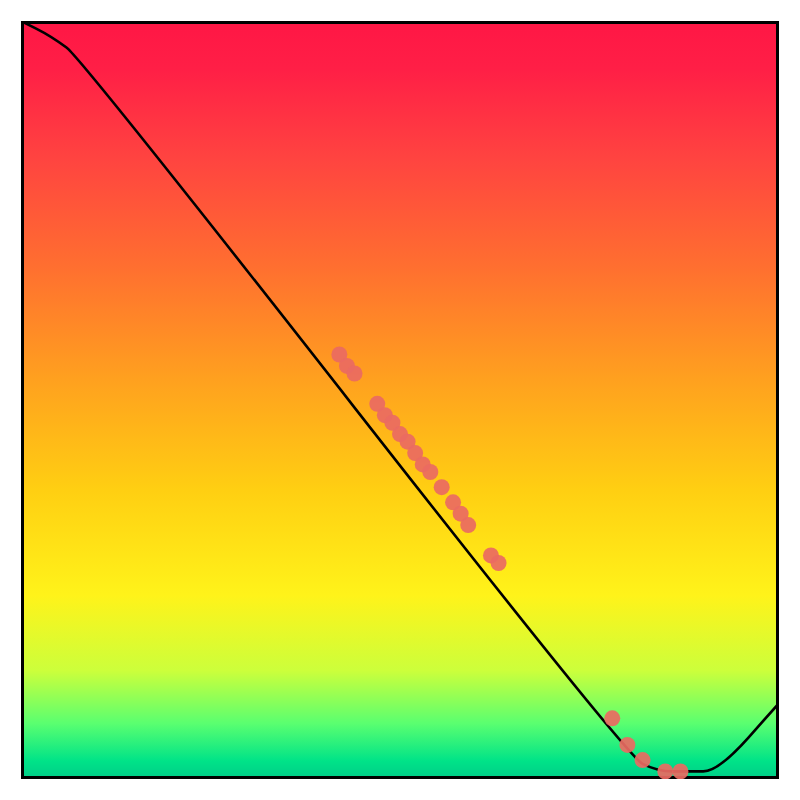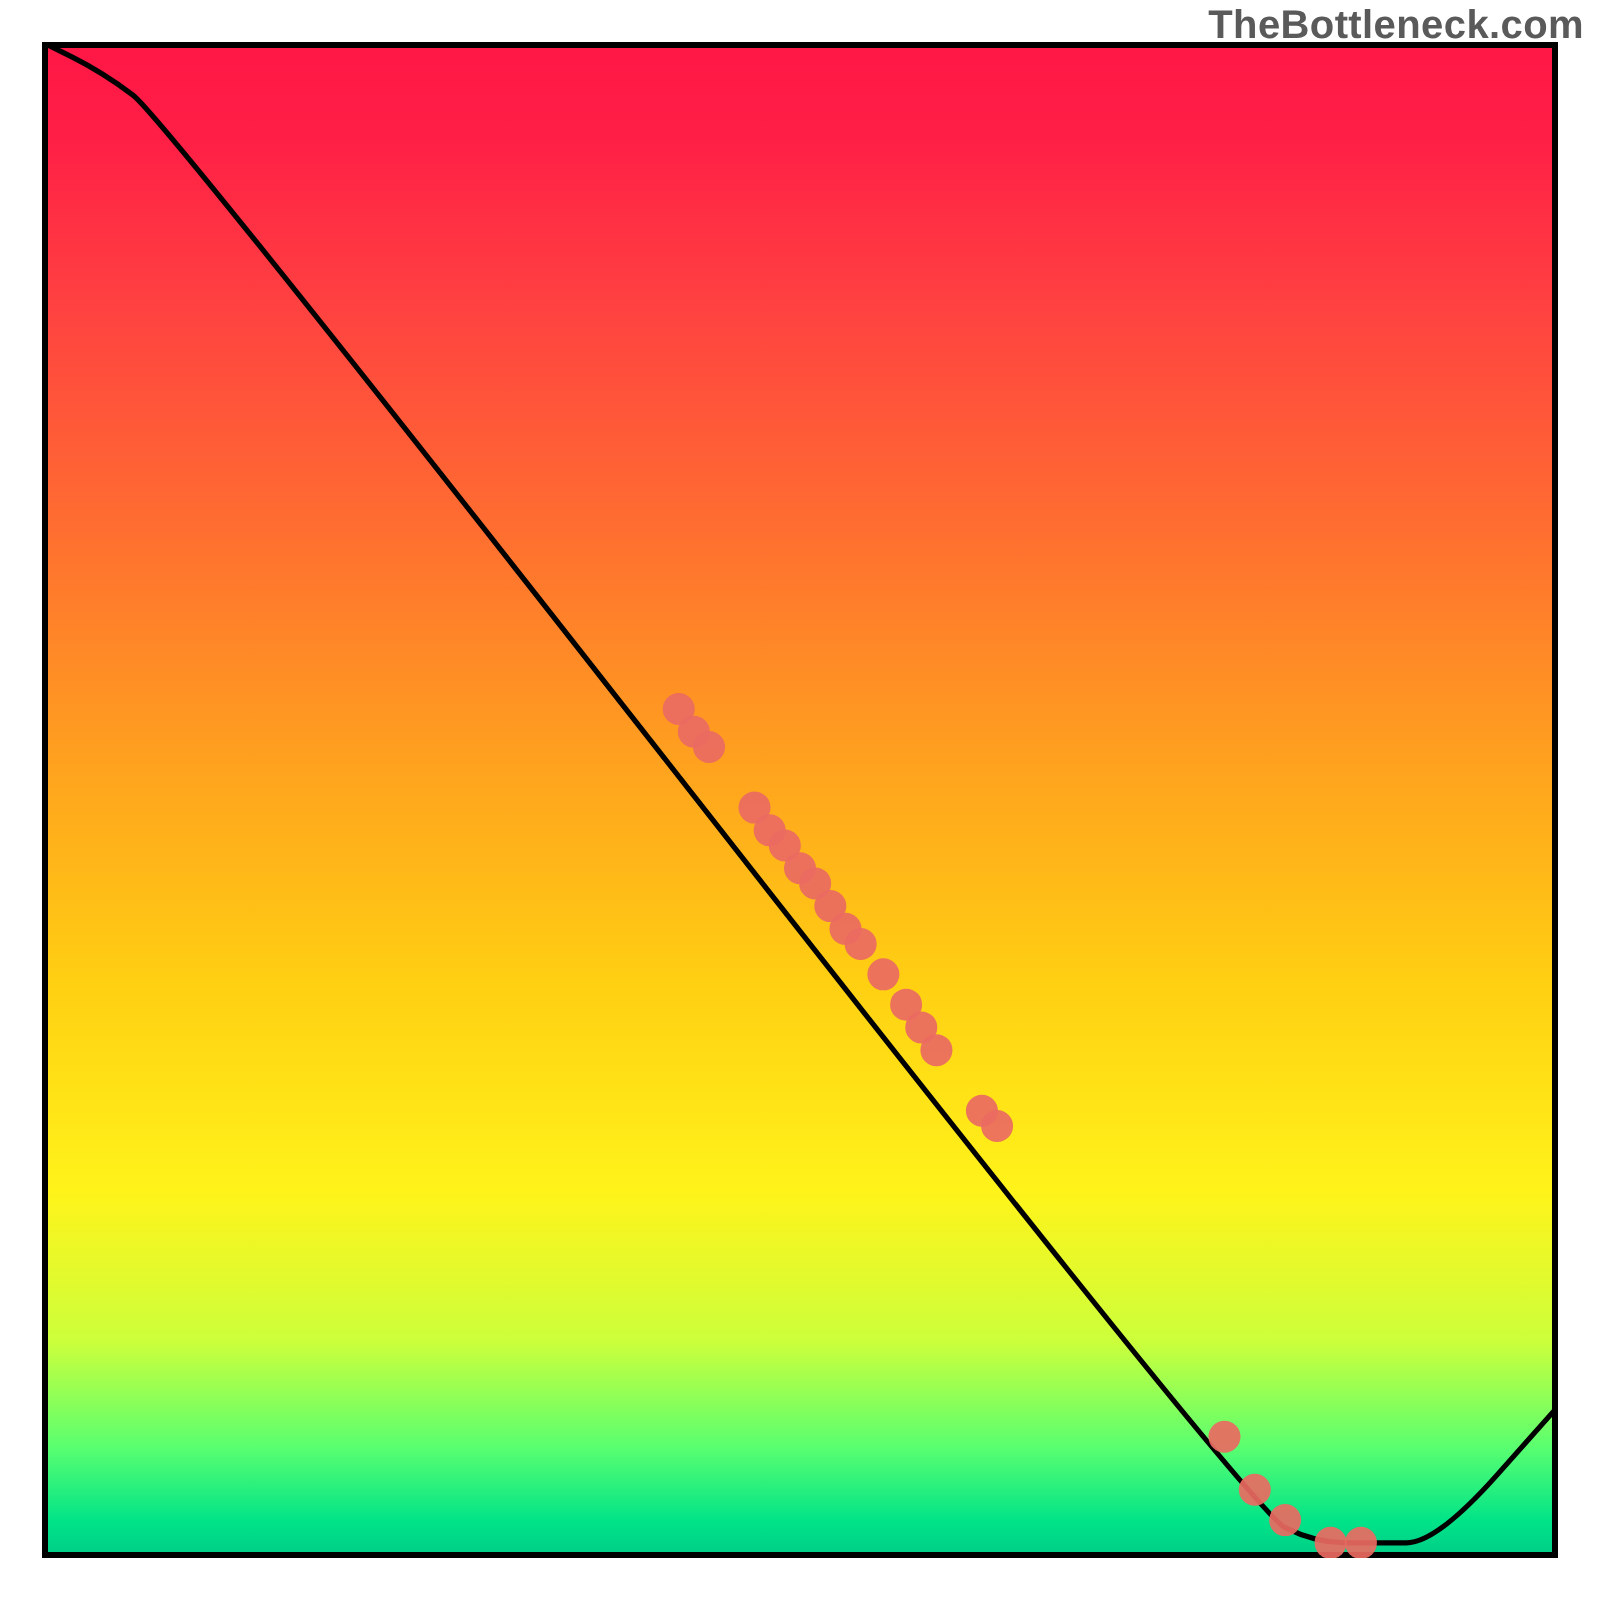--- a/index.html
+++ b/index.html
@@ -88,15 +88,14 @@
         <circle cx="469.96" cy="534.39" r="8" fill="#ea6a62" fill-opacity="0.92"></circle>
         <circle cx="477.54" cy="541.97" r="8" fill="#ea6a62" fill-opacity="0.92"></circle>
         <circle cx="591.24" cy="697.36" r="8" fill="#ea6a62" fill-opacity="0.92"></circle>
         <circle cx="606.4" cy="723.89" r="8" fill="#ea6a62" fill-opacity="0.92"></circle>
         <circle cx="621.56" cy="739.05" r="8" fill="#ea6a62" fill-opacity="0.92"></circle>
         <circle cx="644.3" cy="750.42" r="8" fill="#ea6a62" fill-opacity="0.92"></circle>
         <circle cx="659.46" cy="750.42" r="8" fill="#ea6a62" fill-opacity="0.92"></circle>
       </g>
   </svg>
 
-  <div class="watermark">TheBottleneck.com</div>
 
 </div>
 
 </body></html>

